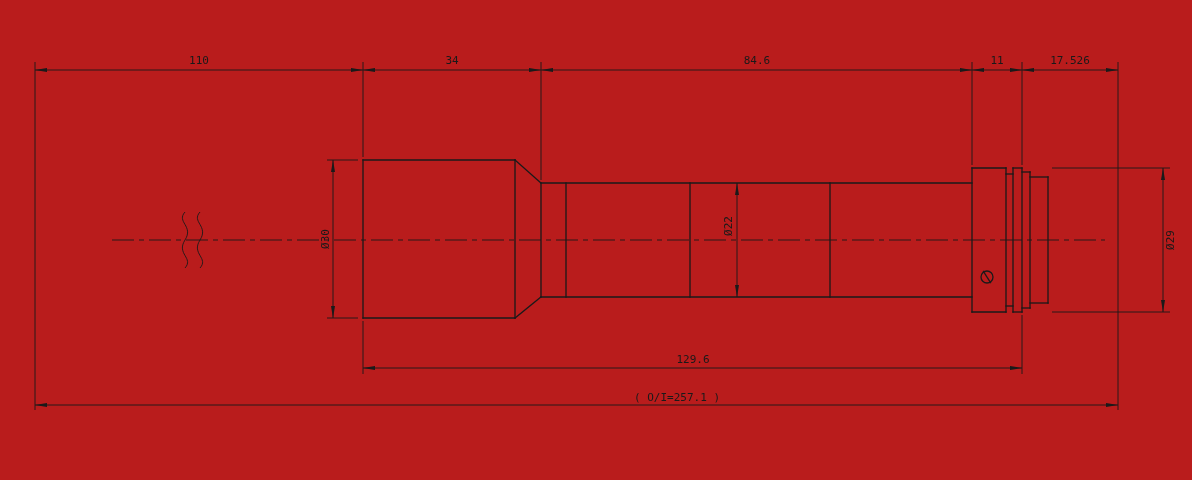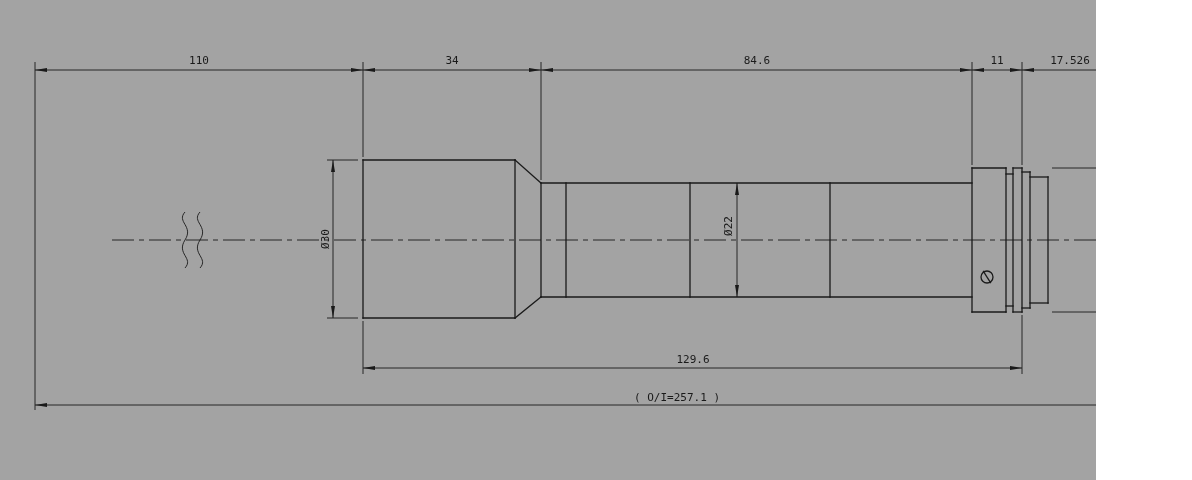--- a/index.html
+++ b/index.html
@@ -2,24 +2,24 @@
 <html><head>
 <meta charset="utf-8">
 <style>
   html, body {
     margin: 0;
     padding: 0;
     background: #ffffff;
     font-family: "DejaVu Sans Mono", monospace;
   }
   .stage {
-    width: 1096px;
+    width: 1192px;
     height: 480px;
     position: relative;
-    background: #a3a3a3;
+    background: #b91c1c;
     overflow: hidden;
   }
   svg { display: block; }
   .outline {
     stroke: #1a1a1a;
     stroke-width: 1.3;
     fill: none;
     stroke-linecap: square;
   }
   .dimline {

